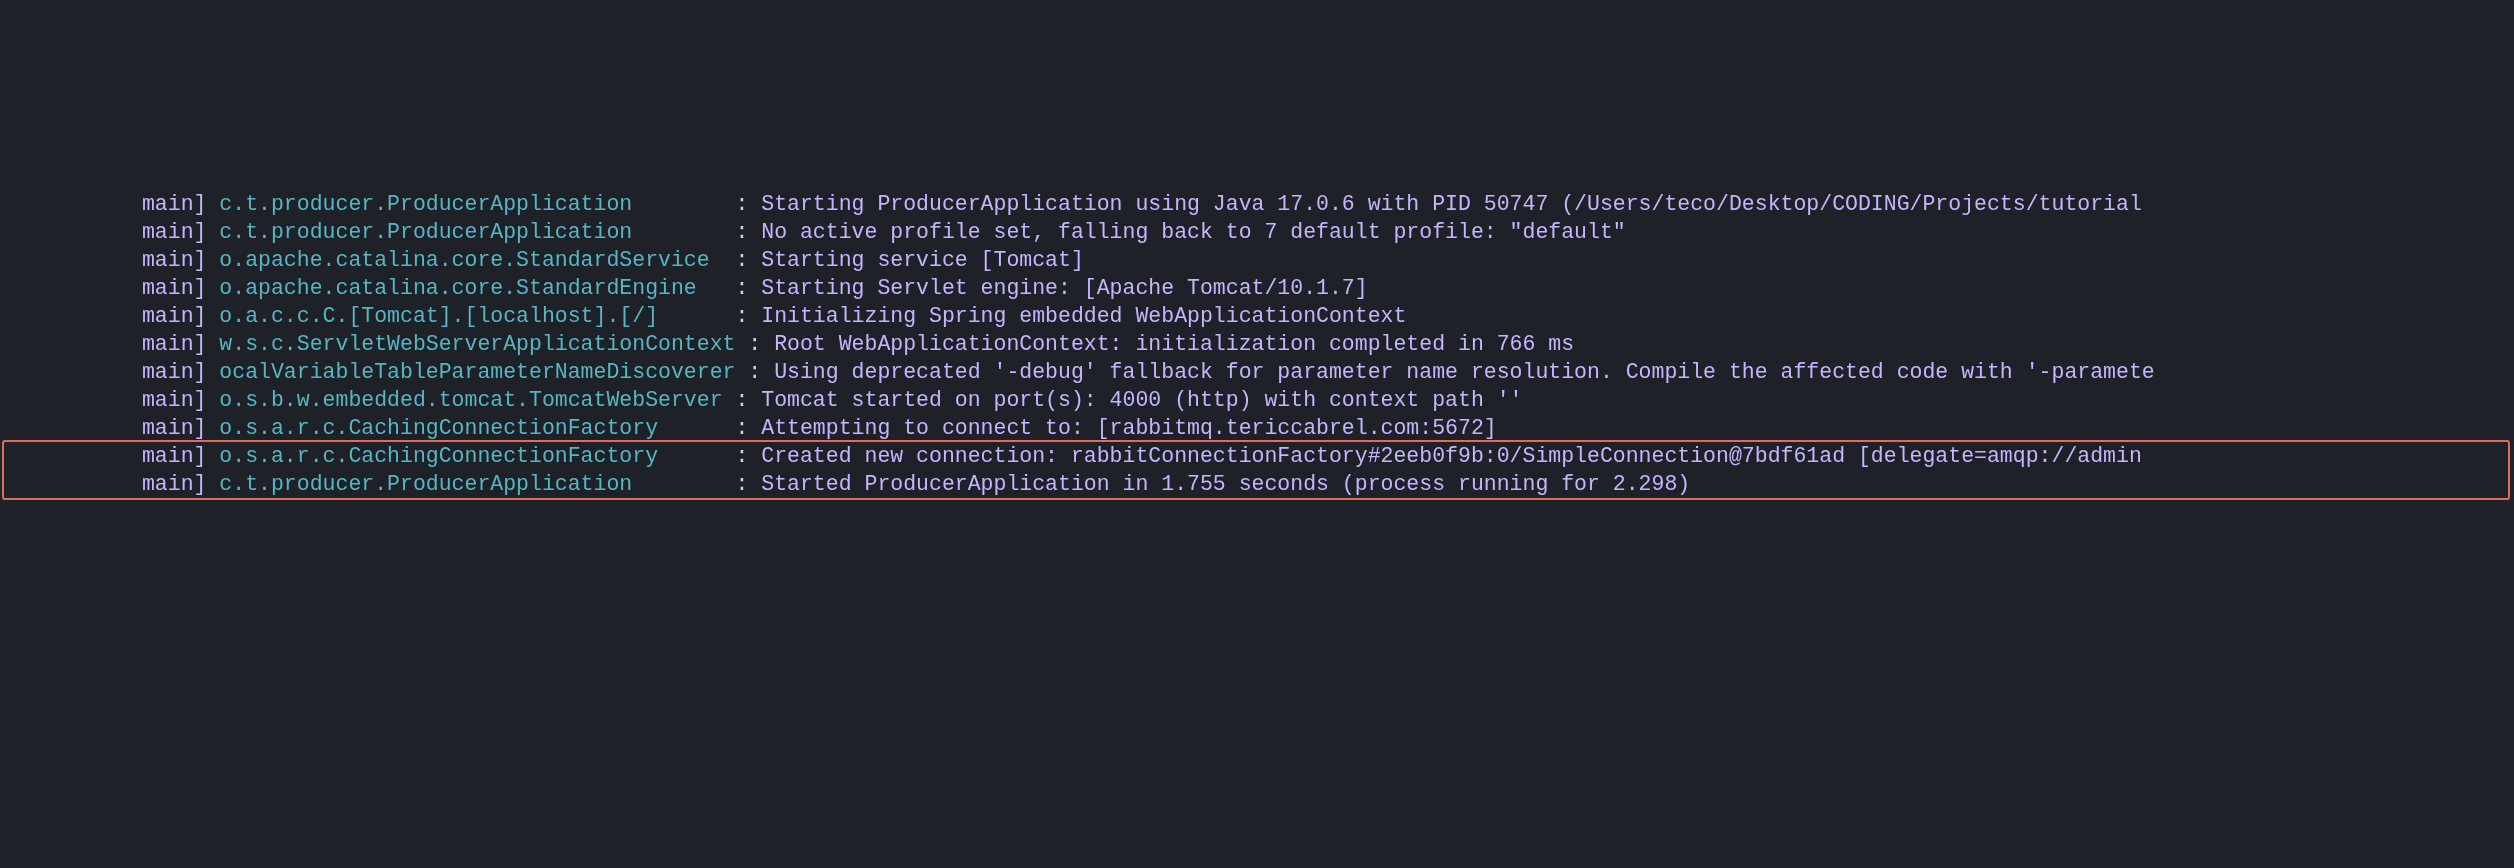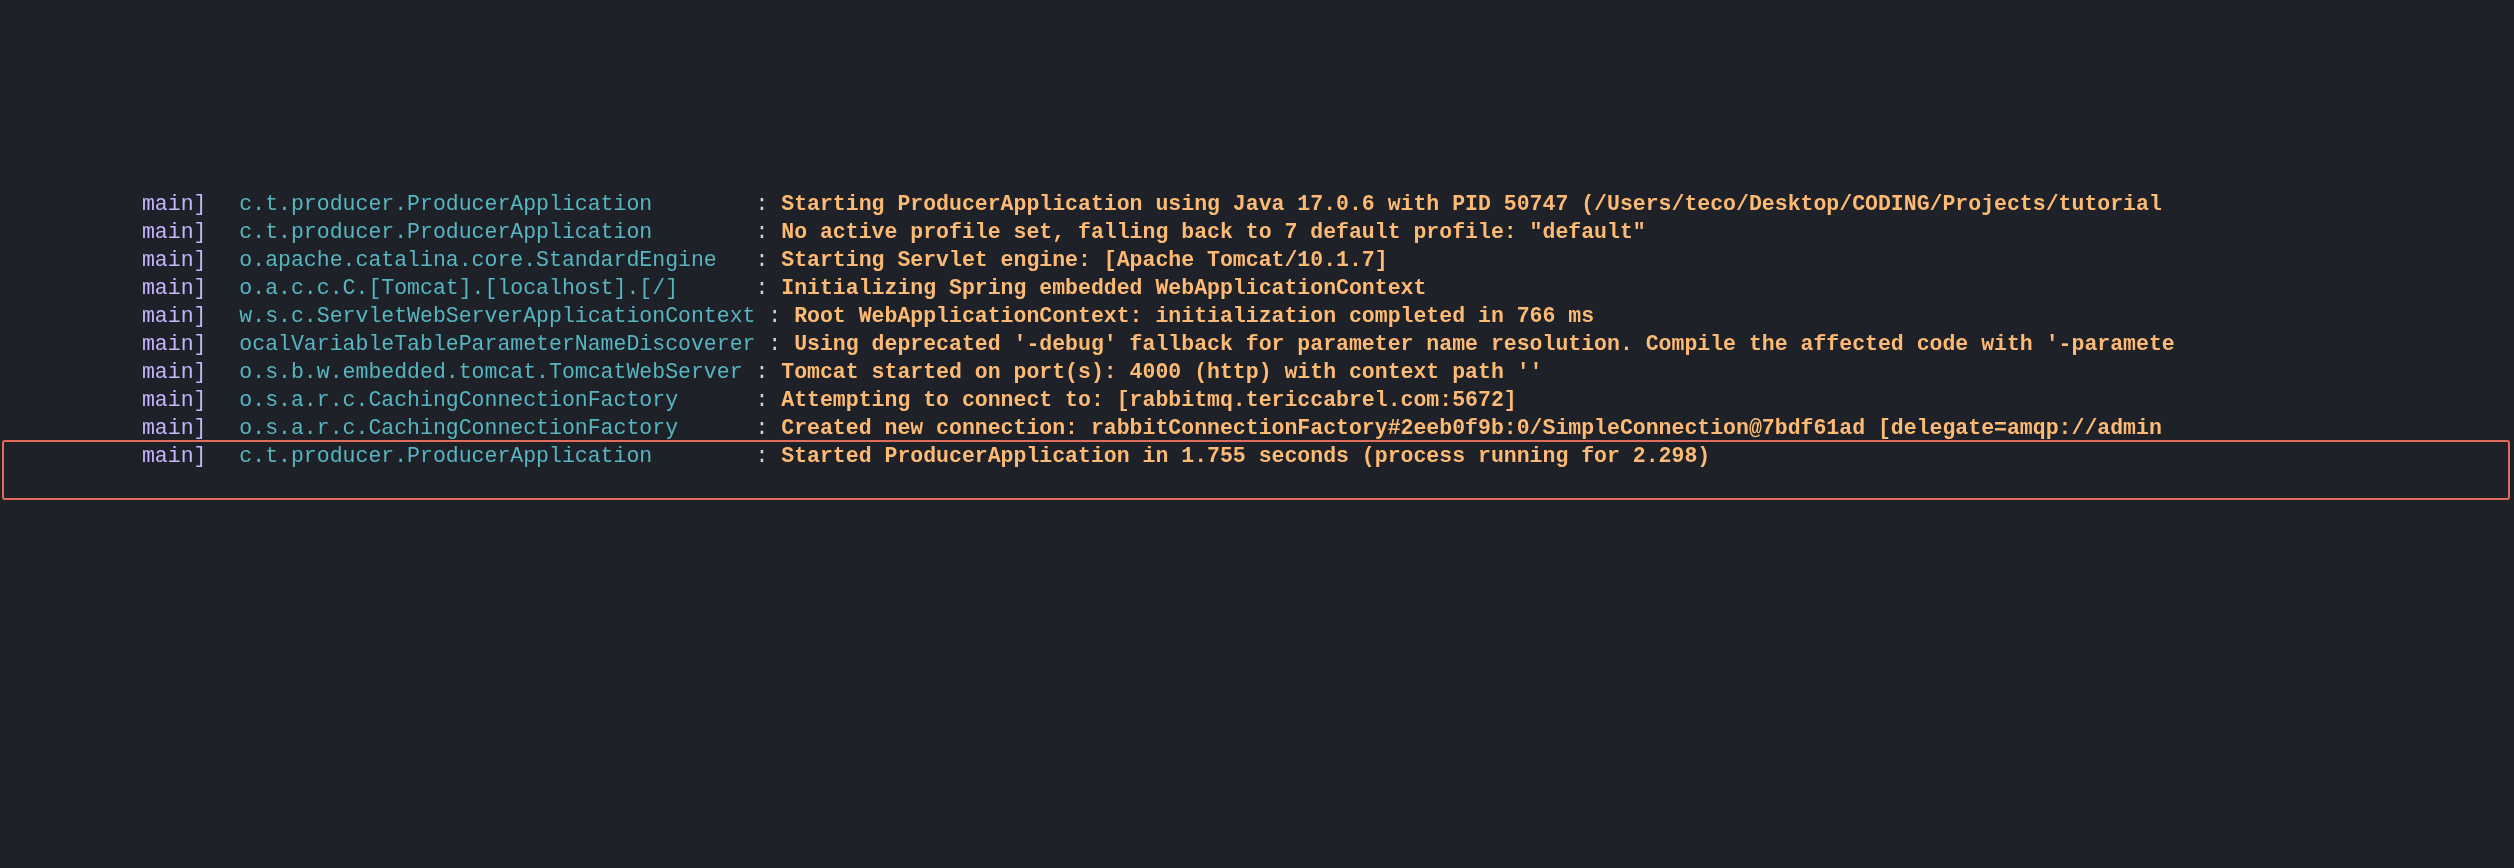--- a/index.html
+++ b/index.html
@@ -23,43 +23,42 @@
   .log-line {
     line-height: 28px;
     height: 28px;
     white-space: pre;
   }
   .thread {
     color: #c4b5fd;
   }
   .logger {
     color: #56b6c2;
-    margin-left: 20px;
   }
   .sep {
     color: #d4d4d4;
   }
   .msg {
-    color: #fdba74;
-    font-weight: bold;
+    color: #c4b5fd;
   }
   .highlight-box {
     position: absolute;
     border: 2px solid #e06c5c;
     border-radius: 3px;
     box-sizing: border-box;
     pointer-events: none;
   }
 </style>
 </head>
 <body>
 
 <div class="log-container" id="log-container">
     <div class="log-line"><span class="thread">           </span><span class="thread">main] </span><span class="logger">c.t.producer.ProducerApplication       </span><span class="sep"> : </span><span class="msg">Starting ProducerApplication using Java 17.0.6 with PID 50747 (/Users/teco/Desktop/CODING/Projects/tutorial</span></div>
     <div class="log-line"><span class="thread">           </span><span class="thread">main] </span><span class="logger">c.t.producer.ProducerApplication       </span><span class="sep"> : </span><span class="msg">No active profile set, falling back to 7 default profile: "default"</span></div>
+    <div class="log-line"><span class="thread">           </span><span class="thread">main] </span><span class="logger">o.apache.catalina.core.StandardService </span><span class="sep"> : </span><span class="msg">Starting service [Tomcat]</span></div>
     <div class="log-line"><span class="thread">           </span><span class="thread">main] </span><span class="logger">o.apache.catalina.core.StandardEngine  </span><span class="sep"> : </span><span class="msg">Starting Servlet engine: [Apache Tomcat/10.1.7]</span></div>
     <div class="log-line"><span class="thread">           </span><span class="thread">main] </span><span class="logger">o.a.c.c.C.[Tomcat].[localhost].[/]     </span><span class="sep"> : </span><span class="msg">Initializing Spring embedded WebApplicationContext</span></div>
     <div class="log-line"><span class="thread">           </span><span class="thread">main] </span><span class="logger">w.s.c.ServletWebServerApplicationContext</span><span class="sep"> :</span><span class="msg"> Root WebApplicationContext: initialization completed in 766 ms</span></div>
     <div class="log-line"><span class="thread">           </span><span class="thread">main] </span><span class="logger">ocalVariableTableParameterNameDiscoverer</span><span class="sep"> :</span><span class="msg"> Using deprecated '-debug' fallback for parameter name resolution. Compile the affected code with '-paramete</span></div>
     <div class="log-line"><span class="thread">           </span><span class="thread">main] </span><span class="logger">o.s.b.w.embedded.tomcat.TomcatWebServer</span><span class="sep"> : </span><span class="msg">Tomcat started on port(s): 4000 (http) with context path ''</span></div>
     <div class="log-line"><span class="thread">           </span><span class="thread">main] </span><span class="logger">o.s.a.r.c.CachingConnectionFactory     </span><span class="sep"> : </span><span class="msg">Attempting to connect to: [rabbitmq.tericcabrel.com:5672]</span></div>
     <div class="log-line"><span class="thread">           </span><span class="thread">main] </span><span class="logger">o.s.a.r.c.CachingConnectionFactory     </span><span class="sep"> : </span><span class="msg">Created new connection: rabbitConnectionFactory#2eeb0f9b:0/SimpleConnection@7bdf61ad [delegate=amqp://admin</span></div>
     <div class="log-line"><span class="thread">           </span><span class="thread">main] </span><span class="logger">c.t.producer.ProducerApplication       </span><span class="sep"> : </span><span class="msg">Started ProducerApplication in 1.755 seconds (process running for 2.298)</span></div>
   </div>
 <div class="highlight-box" id="highlight-box" style="left: 2px; top: 440px; width: 2508px; height: 60px;"></div>

